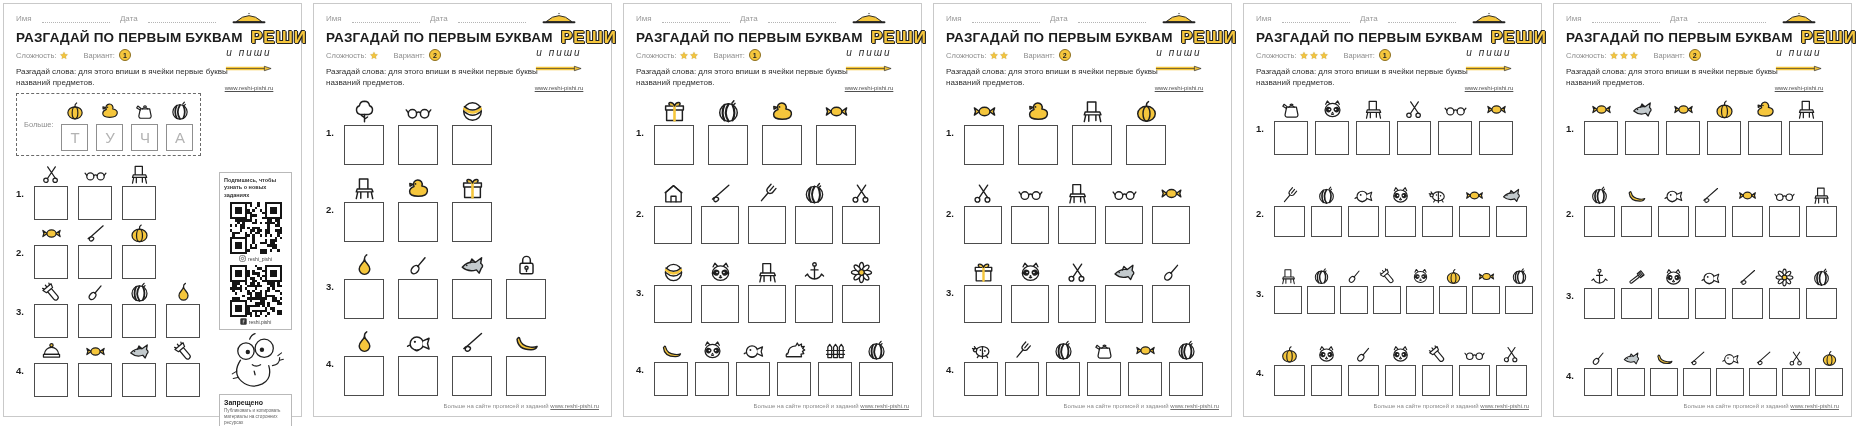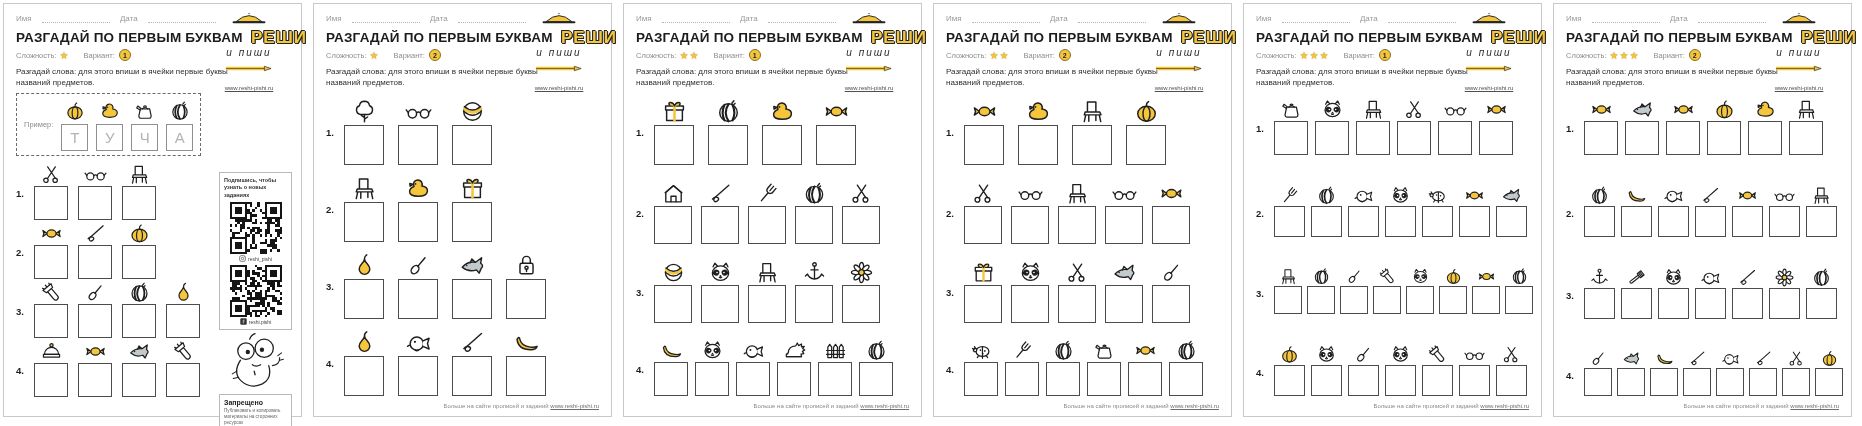--- a/index.html
+++ b/index.html
@@ -69,21 +69,21 @@
       <div class="logo"><svg viewBox="0 0 44 16" width="38" height="13">
           <path d="M6 12 q16 -15 32 0 z" fill="#f5c63c" stroke="#242424" stroke-width="1.2"></path>
           <path d="M3 12.6 h38" stroke="#242424" stroke-width="2.4" stroke-linecap="round"></path>
           <path d="M22 2.6 v-1.4" stroke="#242424" stroke-width="1.2"></path>
         </svg><div class="logo-word">РЕШИ</div><div class="logo-script">и пиши</div><svg viewBox="0 0 52 7" width="50" height="7">
           <path d="M2 3.5 h40" stroke="#f5c63c" stroke-width="3.4"></path>
           <path d="M42 1.2 l7 2.3 -7 2.3 z" fill="#f5c63c" stroke="#242424" stroke-width="0.7"></path>
           <path d="M2 3.5 h40" stroke="#242424" stroke-width="0.6"></path>
         </svg><div><span class="logo-url">www.reshi-pishi.ru</span></div></div>
       <div class="example">
-        <span class="example-label">Пример:</span>
+        <span class="example-label">Больше:</span>
         <div class="ex-col">
           <span class="iconwrap" style="height:24px">
             <svg viewBox="0 0 24 24" width="22" height="22" fill="none" stroke="#1f1f1f" stroke-width="1.3" stroke-linecap="round" stroke-linejoin="round">
               <ellipse cx="12" cy="14" rx="7.8" ry="6.6" fill="#f5c63c"></ellipse>
               <ellipse cx="12" cy="14" rx="3.1" ry="6.6"></ellipse>
               <path d="M12 7 q-0.4 -2.6 1.8 -3.8"></path>
             </svg>
           </span>
           <div class="ex-box">Т</div>
         </div>

